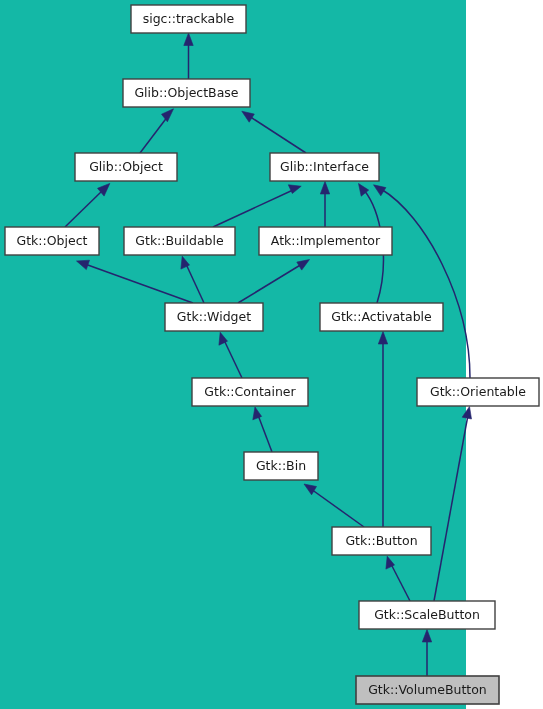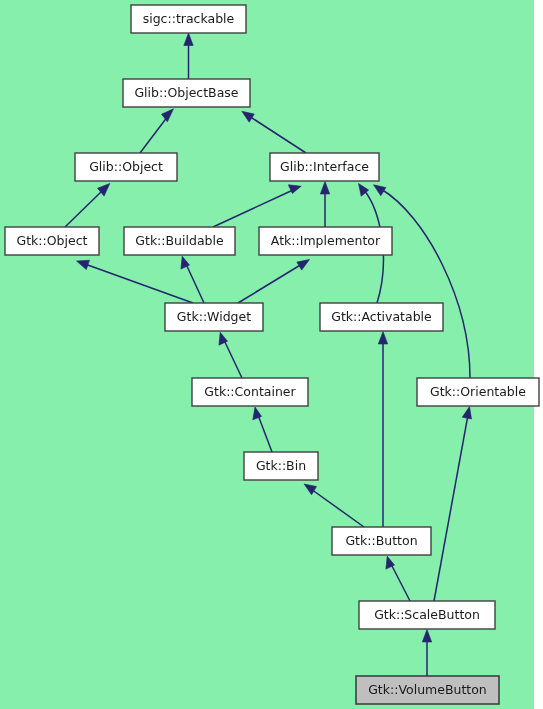--- a/index.html
+++ b/index.html
@@ -8,23 +8,23 @@
     background: #ffffff;
   }
   body {
     width: 543px;
     height: 709px;
     font-family: "DejaVu Sans", sans-serif;
     overflow: hidden;
   }
   #diagram-root {
     position: relative;
-    width: 534px;
+    width: 466px;
     height: 709px;
-    background: #86efac;
+    background: #14b8a6;
   }
   svg#graph {
     position: absolute;
     left: 0;
     top: 0;
     width: 543px;
     height: 709px;
     display: block;
   }
   .node-rect {

